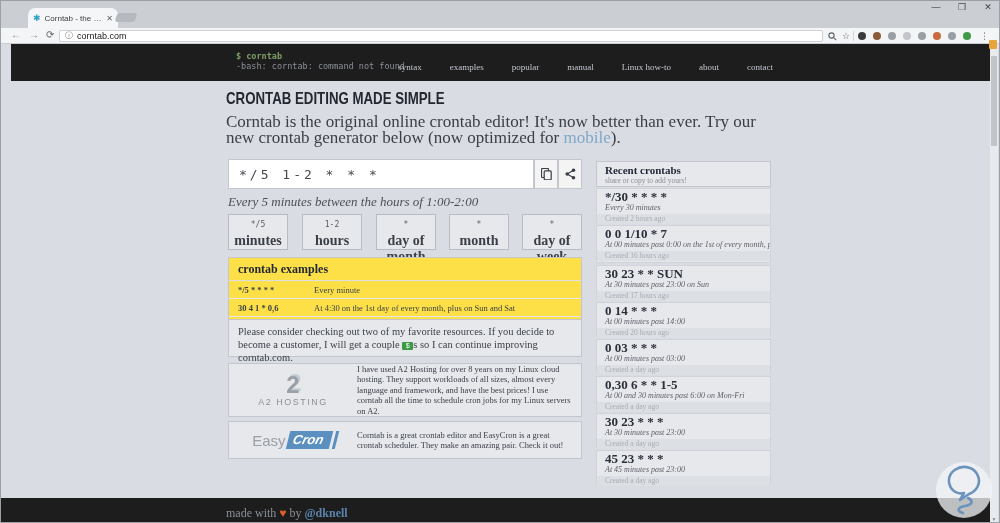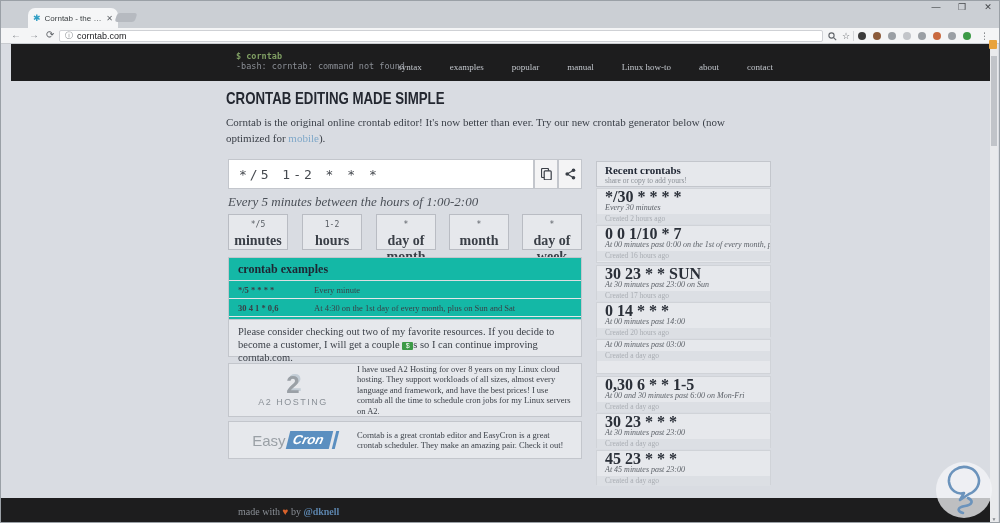--- a/index.html
+++ b/index.html
@@ -43,39 +43,39 @@
           font-size:8.5px; line-height:10px; }
   .term-l1 { color:#7f9e63; font-weight:bold; }
   .term-l2 { color:#8b8f96; }
   .site-nav { position:absolute; right:229px; top:18px; display:flex; gap:28px;
               font-size:9px; color:#c2c6cc; }
   .site-nav span { cursor:pointer; }
 
   .h1 { position:absolute; left:225px; top:45px; font-family:"Liberation Sans", sans-serif;
         font-weight:bold; font-size:17px; color:#232730; letter-spacing:0px; white-space:nowrap;
         transform:scaleX(0.78); transform-origin:left center; }
-  .intro { position:absolute; left:225px; top:70px; width:545px; font-size:11px;
+  .intro { position:absolute; left:225px; top:70px; width:545px; font-size:17px;
            color:#3a3f47; line-height:16px; }
   .link { color:#7fa8c9; }
 
   
   .cron-input { position:absolute; left:227px; top:115px; width:306px; height:30px; background:#fff;
                 border:1px solid #c3c6cc; font-family:"DejaVu Sans Mono", monospace; font-size:13px;
                 letter-spacing:3px; color:#45494f; padding:8px 10px; border-radius:0; outline:none; }
   .mini-btn { position:absolute; top:115px; width:24px; height:30px; background:#f4f4f5;
               border:1px solid #c3c6cc; display:flex; align-items:center; justify-content:center; }
   .human { position:absolute; left:227px; top:150px; font-style:italic; font-size:13px; color:#4a4f57; }
 
   .fieldbox { position:absolute; top:170px; width:60px; height:36px; background:#e6e8ec;
               border:1px solid #b9bcc3; text-align:center; }
   .fieldbox .val { font-size:8px; color:#555a61; margin-top:5px; font-family:"DejaVu Sans Mono", monospace; }
   .fieldbox .lab { font-size:14px; font-weight:bold; color:#3a3f47; margin-top:4px; }
 
   
-  .examples { position:absolute; left:227px; top:213px; width:354px; height:73px; background:#14b8a6;
+  .examples { position:absolute; left:227px; top:213px; width:354px; height:73px; background:#fde047;
               border:1px solid #c3c6cc; }
   .examples .hd { font-weight:bold; font-size:12px; color:#1f2633; padding:4px 9px 3px;
                   border-bottom:1px solid #dcdee2; }
   .ex-row { display:flex; font-size:8.5px; color:#3a3f47; padding:4px 0 3px; border-bottom:1px solid #e4e6e9; }
   .ex-row .cron { width:85px; padding-left:9px; font-weight:bold; flex:0 0 auto; }
   .ex-row .desc { flex:1; }
 
   
   .panel { position:absolute; left:227px; width:354px; background:#e6e8ec; border:1px solid #c3c6cc; }
   .note { top:275px; height:38px; font-size:10.5px; color:#3a3f47; line-height:13px; padding:5px 9px; }
@@ -98,29 +98,29 @@
              padding:1px 8px 2px 5px; transform:skewX(-14deg); margin-left:2px;
              border-right:3px solid #e6e8ec; box-shadow:3px 0 0 #5b8fc0; }
 
   
   .side { position:absolute; left:595px; width:175px; }
   .side-hd { top:117px; height:26px; background:#e6e8ec; border:1px solid #c3c6cc; padding:3px 8px; }
   .side-hd .t { font-weight:bold; font-size:11px; color:#1f2633; line-height:11px; }
   .side-hd .s { font-size:7.5px; color:#8b9097; }
   .recent-item { position:absolute; left:595px; width:175px; height:35px; background:#e6e8ec;
                  border:1px solid #d0d3d8; cursor:pointer; }
-  .recent-item .cron { font-weight:bold; font-size:16px; color:#2a2f38; line-height:12px; padding:2px 8px 0; }
+  .recent-item .cron { font-weight:bold; font-size:13px; color:#2a2f38; line-height:12px; padding:2px 8px 0; }
   .recent-item .desc { font-style:italic; font-size:8px; color:#5a5f66; line-height:9px; padding:0 8px;
                        white-space:nowrap; overflow:hidden; }
   .recent-item .created { font-size:7.5px; color:#a9adb3; background:#dcdfe4; padding:1px 8px;
                           margin-top:2px; line-height:8px; }
 
   
   .footer { position:absolute; left:0; top:454px; width:991px; height:26px; background:#1d1d1e; }
-  .footer .inner { position:absolute; left:237px; top:8px; font-size:10px; color:#8a8f96; }
+  .footer .inner { position:absolute; left:225px; top:8px; font-size:12px; color:#8a8f96; }
   .heart { color:#d9622b; }
   .author { color:#5b83ab; font-weight:bold; }
   .bottom-strip { position:absolute; left:0; top:521px; width:993px; height:2px; background:#2e7d8d; }
 
   
   .scrollbar { position:absolute; right:1px; top:43px; width:8px; height:479px; background:#e9eaec; }
   .sb-arrow { position:absolute; left:0; width:8px; font-size:5px; color:#85898e; text-align:center; }
   .sb-thumb { position:absolute; left:1px; top:12px; width:6px; height:90px; background:#c1c4c9; }
   .sb-marker { position:absolute; right:2px; top:39px; width:8px; height:9px; background:#e8a33d;
                border-radius:1px; z-index:30; }
@@ -289,20 +289,21 @@
       <div class="cron">30 23 * * SUN</div>
       <div class="desc">At 30 minutes past 23:00 on Sun</div>
       <div class="created">Created 17 hours ago</div>
     </div>
     <div class="recent-item" style="top:258px;">
       <div class="cron">0 14 * * *</div>
       <div class="desc">At 00 minutes past 14:00</div>
       <div class="created">Created 20 hours ago</div>
     </div>
     <div class="recent-item" style="top:295px;">
+      <div class="cron">0 03 * * *</div>
       <div class="desc">At 00 minutes past 03:00</div>
       <div class="created">Created a day ago</div>
     </div>
     <div class="recent-item" style="top:332px;">
       <div class="cron">0,30 6 * * 1-5</div>
       <div class="desc">At 00 and 30 minutes past 6:00 on Mon-Fri</div>
       <div class="created">Created a day ago</div>
     </div>
     <div class="recent-item" style="top:369px;">
       <div class="cron">30 23 * * *</div>

